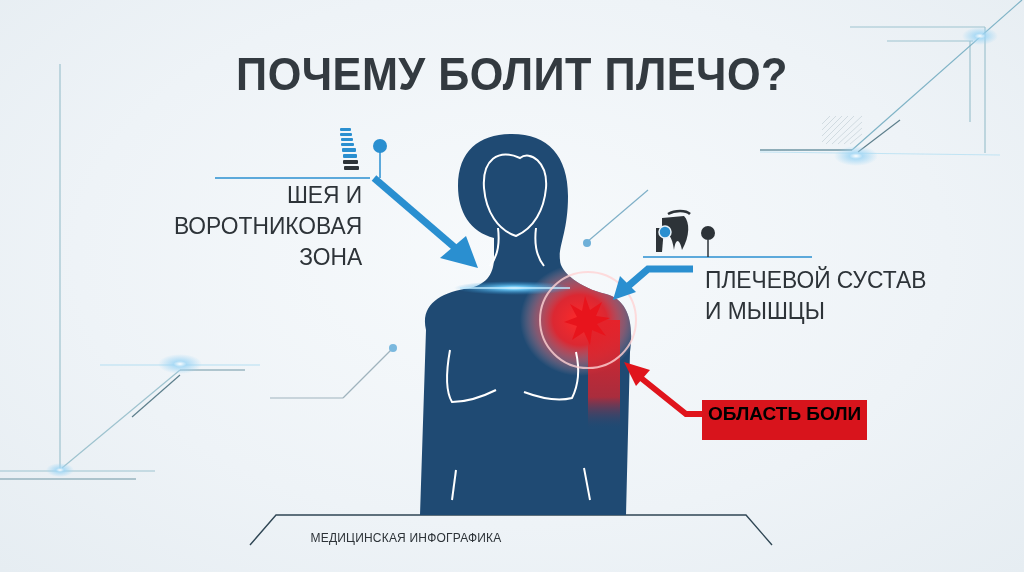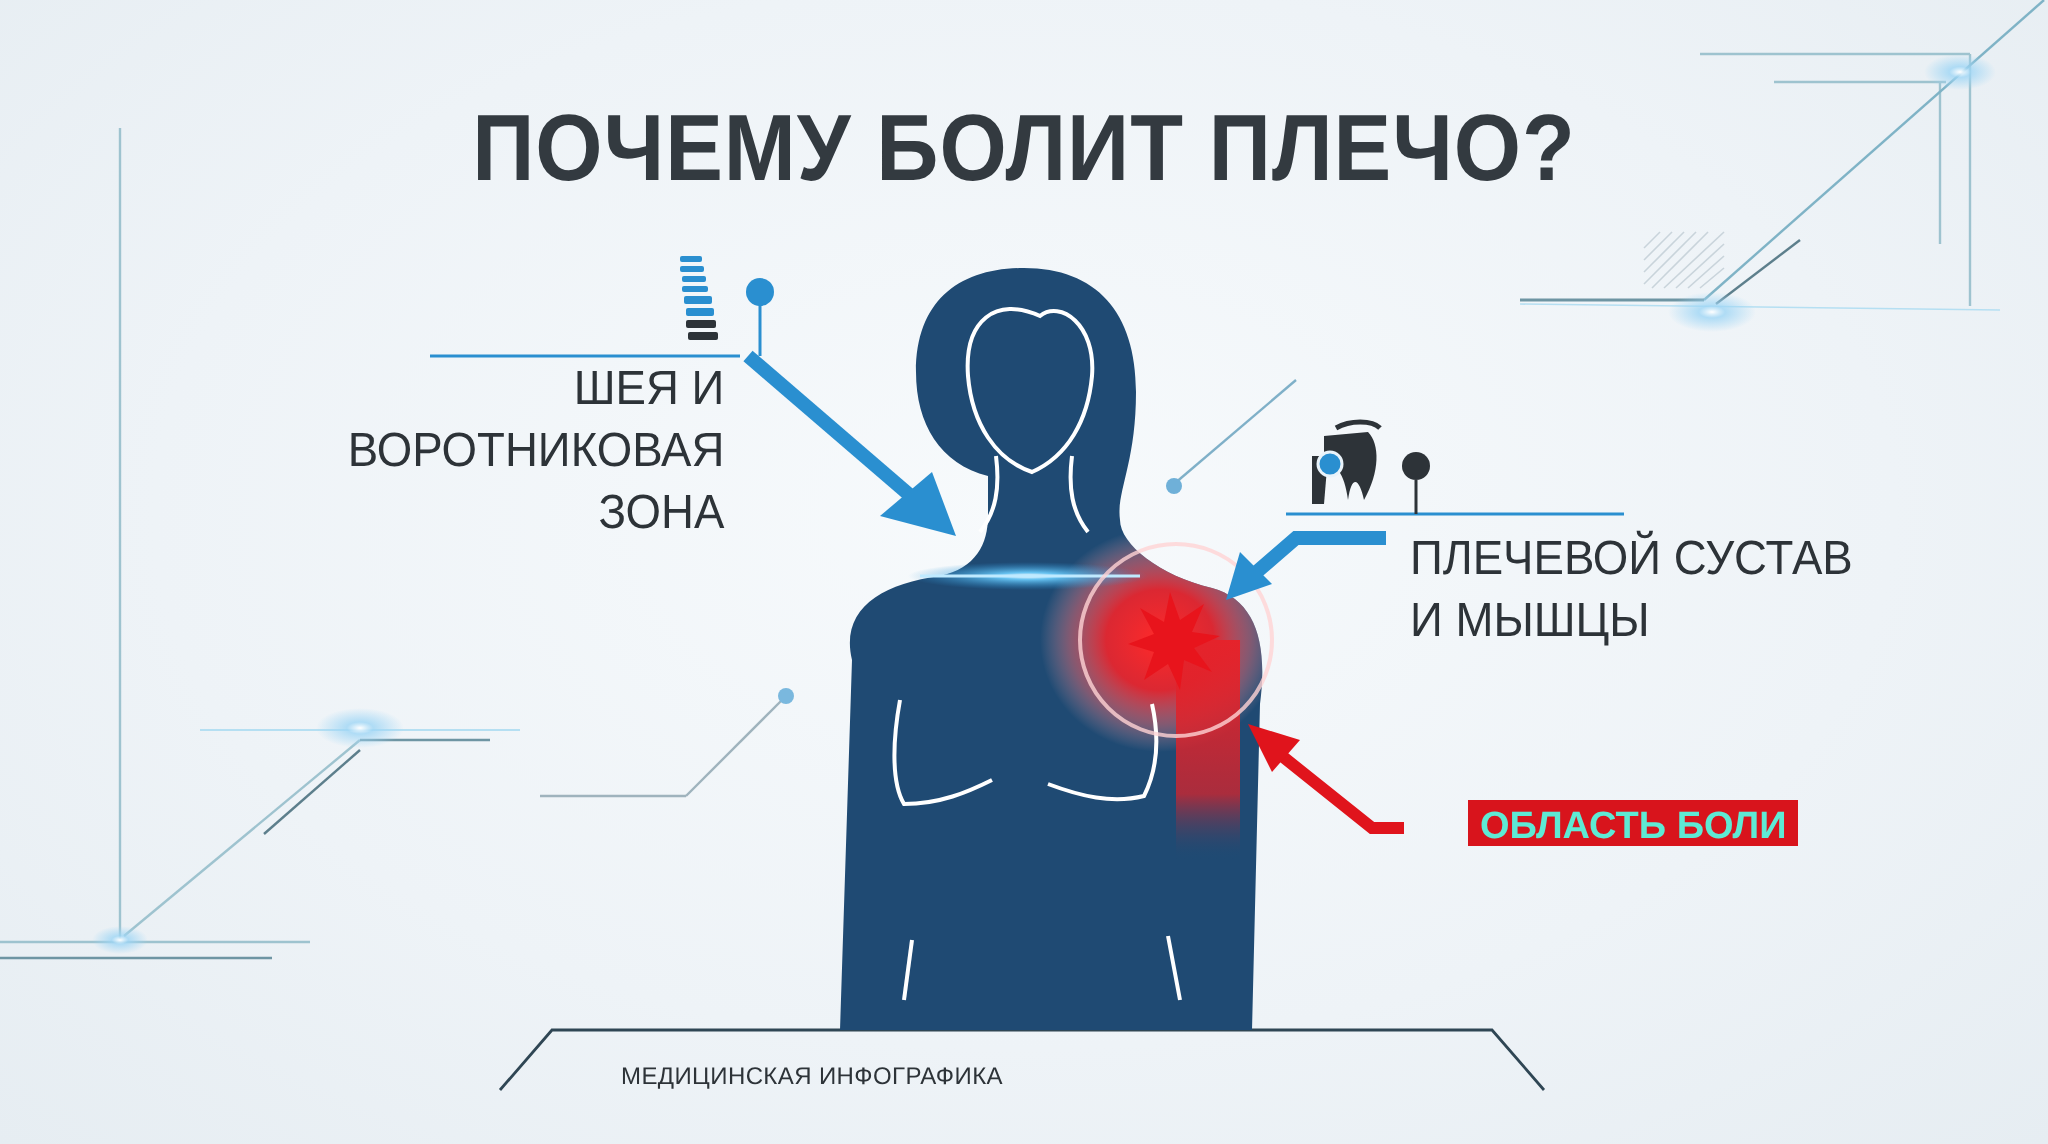--- a/index.html
+++ b/index.html
@@ -15,22 +15,22 @@
     font-size: 47px; color: #333a40; letter-spacing: 0.5px;
     transform: scaleX(0.92); transform-origin: center;
   }
   .label {
     position: absolute; color: #2d3338; font-size: 24px; line-height: 31px;
     transform: scaleX(0.95);
   }
   .label-neck { right: calc(1024px - 362px); top: 179px; text-align: right; transform-origin: right top; }
   .label-shoulder { left: 705px; top: 264px; text-align: left; transform-origin: left top; }
   .pain-badge {
-    position: absolute; left: 734px; top: 400px; height: 23px;
-    background: #d8141c; color: #5eead4; font-size: 19px; font-weight: bold;
+    position: absolute; left: 702px; top: 400px; height: 40px;
+    background: #d8141c; color: #000000; font-size: 19px; font-weight: bold;
     padding: 0 6px; line-height: 28px;
   }
   .footer-text {
     position: absolute; left: 0; width: 812px; top: 531px; text-align: center;
     font-size: 12px; color: #2d3338; letter-spacing: 0.2px;
   }
 </style>
 </head>
 <body>
 

